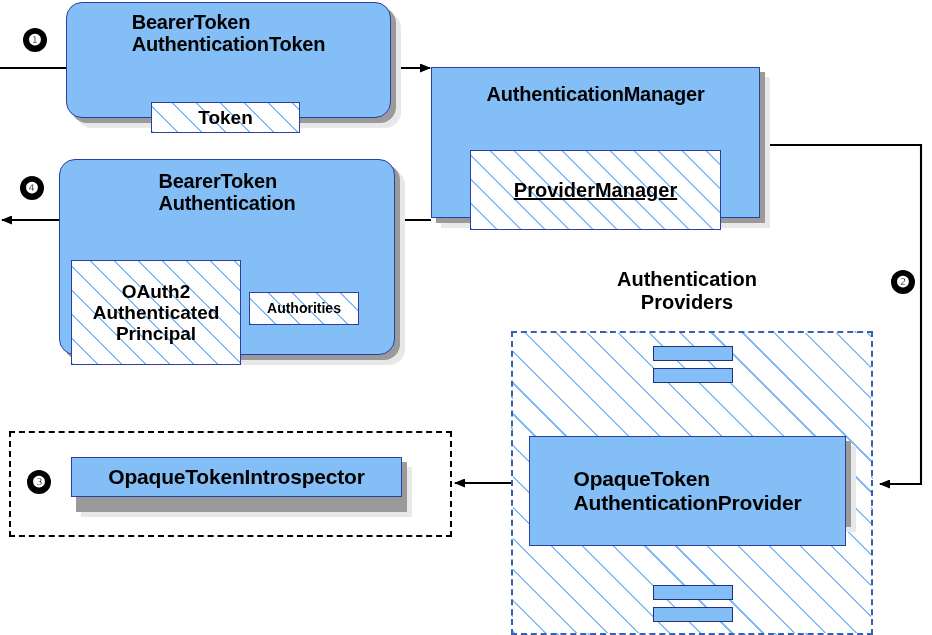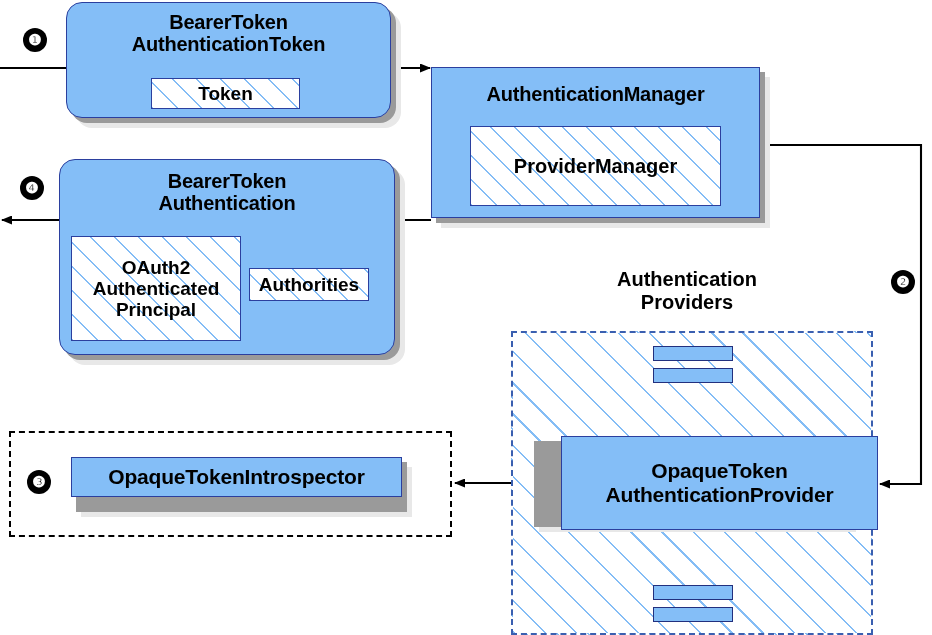--- a/index.html
+++ b/index.html
@@ -35,21 +35,21 @@
     font-weight: bold;
     display: flex;
     flex-direction: column;
     align-items: center;
     z-index: 5;
   }
   .comp.rounded {
     border-radius: 16px;
   }
   .comp-title {
-    text-align: center;
+    text-align: left;
     line-height: 1.12;
     white-space: pre-line;
     letter-spacing: -0.2px;
   }
 
   
   .shadow-dark {
     position: absolute;
     background: #9a9a9a;
     z-index: 3;
@@ -77,20 +77,21 @@
         rgba(255,255,255,0) 17px);
     display: flex;
     align-items: center;
     justify-content: center;
     color: #000;
     font-weight: bold;
     text-align: center;
     line-height: 1.12;
     white-space: pre-line;
     z-index: 6;
+    margin-top: 24px;
   }
 
   
   .dashed-blue {
     position: absolute;
     box-sizing: border-box;
     border: 2.5px dashed #3a5fb0;
     background-color: #ffffff;
     background-image: repeating-linear-gradient(
         45deg,
@@ -194,47 +195,47 @@
     <div class="comp-title">BearerToken
 AuthenticationToken</div>
   </div>
   <div class="hatch" style="left:151px; top:78px; width:149px; height:31px; font-size:19px;">Token</div>
 
   <div class="shadow-light" style="left:441px; top:77px; width:329px; height:151px;"></div>
   <div class="shadow-dark" style="left:436px; top:72px; width:329px; height:151px;"></div>
   <div class="comp" style="left:431px; top:67px; width:329px; height:151px; padding-top:15px; font-size:20px;">
     <div class="comp-title">AuthenticationManager</div>
   </div>
-  <div class="hatch" style="left:470px; top:126px; width:251px; height:80px; font-size:20px;">ProviderManager</div>
+  <div class="hatch" style="left:470px; top:126px; width:251px; height:80px; font-size:20px;text-decoration:underline;">ProviderManager</div>
 
   <div class="shadow-light rounded" style="left:69px; top:169px; width:336px; height:196px;"></div>
   <div class="shadow-dark rounded" style="left:64px; top:164px; width:336px; height:196px;"></div>
   <div class="comp rounded" style="left:59px; top:159px; width:336px; height:196px; padding-top:10px; font-size:20px;">
     <div class="comp-title">BearerToken
 Authentication</div>
   </div>
   <div class="hatch" style="left:71px; top:236px; width:170px; height:105px; font-size:19px;">OAuth2
 Authenticated
 Principal</div>
-  <div class="hatch" style="left:249px; top:268px; width:120px; height:33px; font-size:19px;">Authorities</div>
+  <div class="hatch" style="left:249px; top:268px; width:110px; height:33px; font-size:14px;">Authorities</div>
 
   <div class="plain-label" style="left:572px; top:268px; width:230px; font-size:20px;">Authentication
 Providers</div>
 
   <div class="dashed-blue" style="left:511px; top:331px; width:362px; height:304px;"></div>
 
   <div class="mini-bar" style="left:653px; top:346px; width:80px; height:15px;"></div>
   <div class="mini-bar" style="left:653px; top:368px; width:80px; height:15px;"></div>
 
   <div class="mini-bar" style="left:653px; top:585px; width:80px; height:15px;"></div>
   <div class="mini-bar" style="left:653px; top:607px; width:80px; height:15px;"></div>
 
   <div class="shadow-light" style="left:539px; top:446px; width:317px; height:86px;"></div>
   <div class="shadow-dark" style="left:534px; top:441px; width:317px; height:86px;"></div>
-  <div class="comp" style="left:529px; top:436px; width:317px; height:94px; justify-content:center; font-size:21px;margin-left:32px;">
+  <div class="comp" style="left:529px; top:436px; width:317px; height:110px; justify-content:center; font-size:21px;">
     <div class="comp-title">OpaqueToken
 AuthenticationProvider</div>
   </div>
 
   <div class="dotted-black" style="left:9px; top:431px; width:443px; height:106px;"></div>
   <div class="shadow-light" style="left:81px; top:467px; width:331px; height:50px;"></div>
   <div class="shadow-dark" style="left:76px; top:462px; width:331px; height:50px;"></div>
   <div class="comp" style="left:71px; top:457px; width:331px; height:40px; justify-content:center; font-size:21px;">
     <div class="comp-title">OpaqueTokenIntrospector</div>
   </div>

